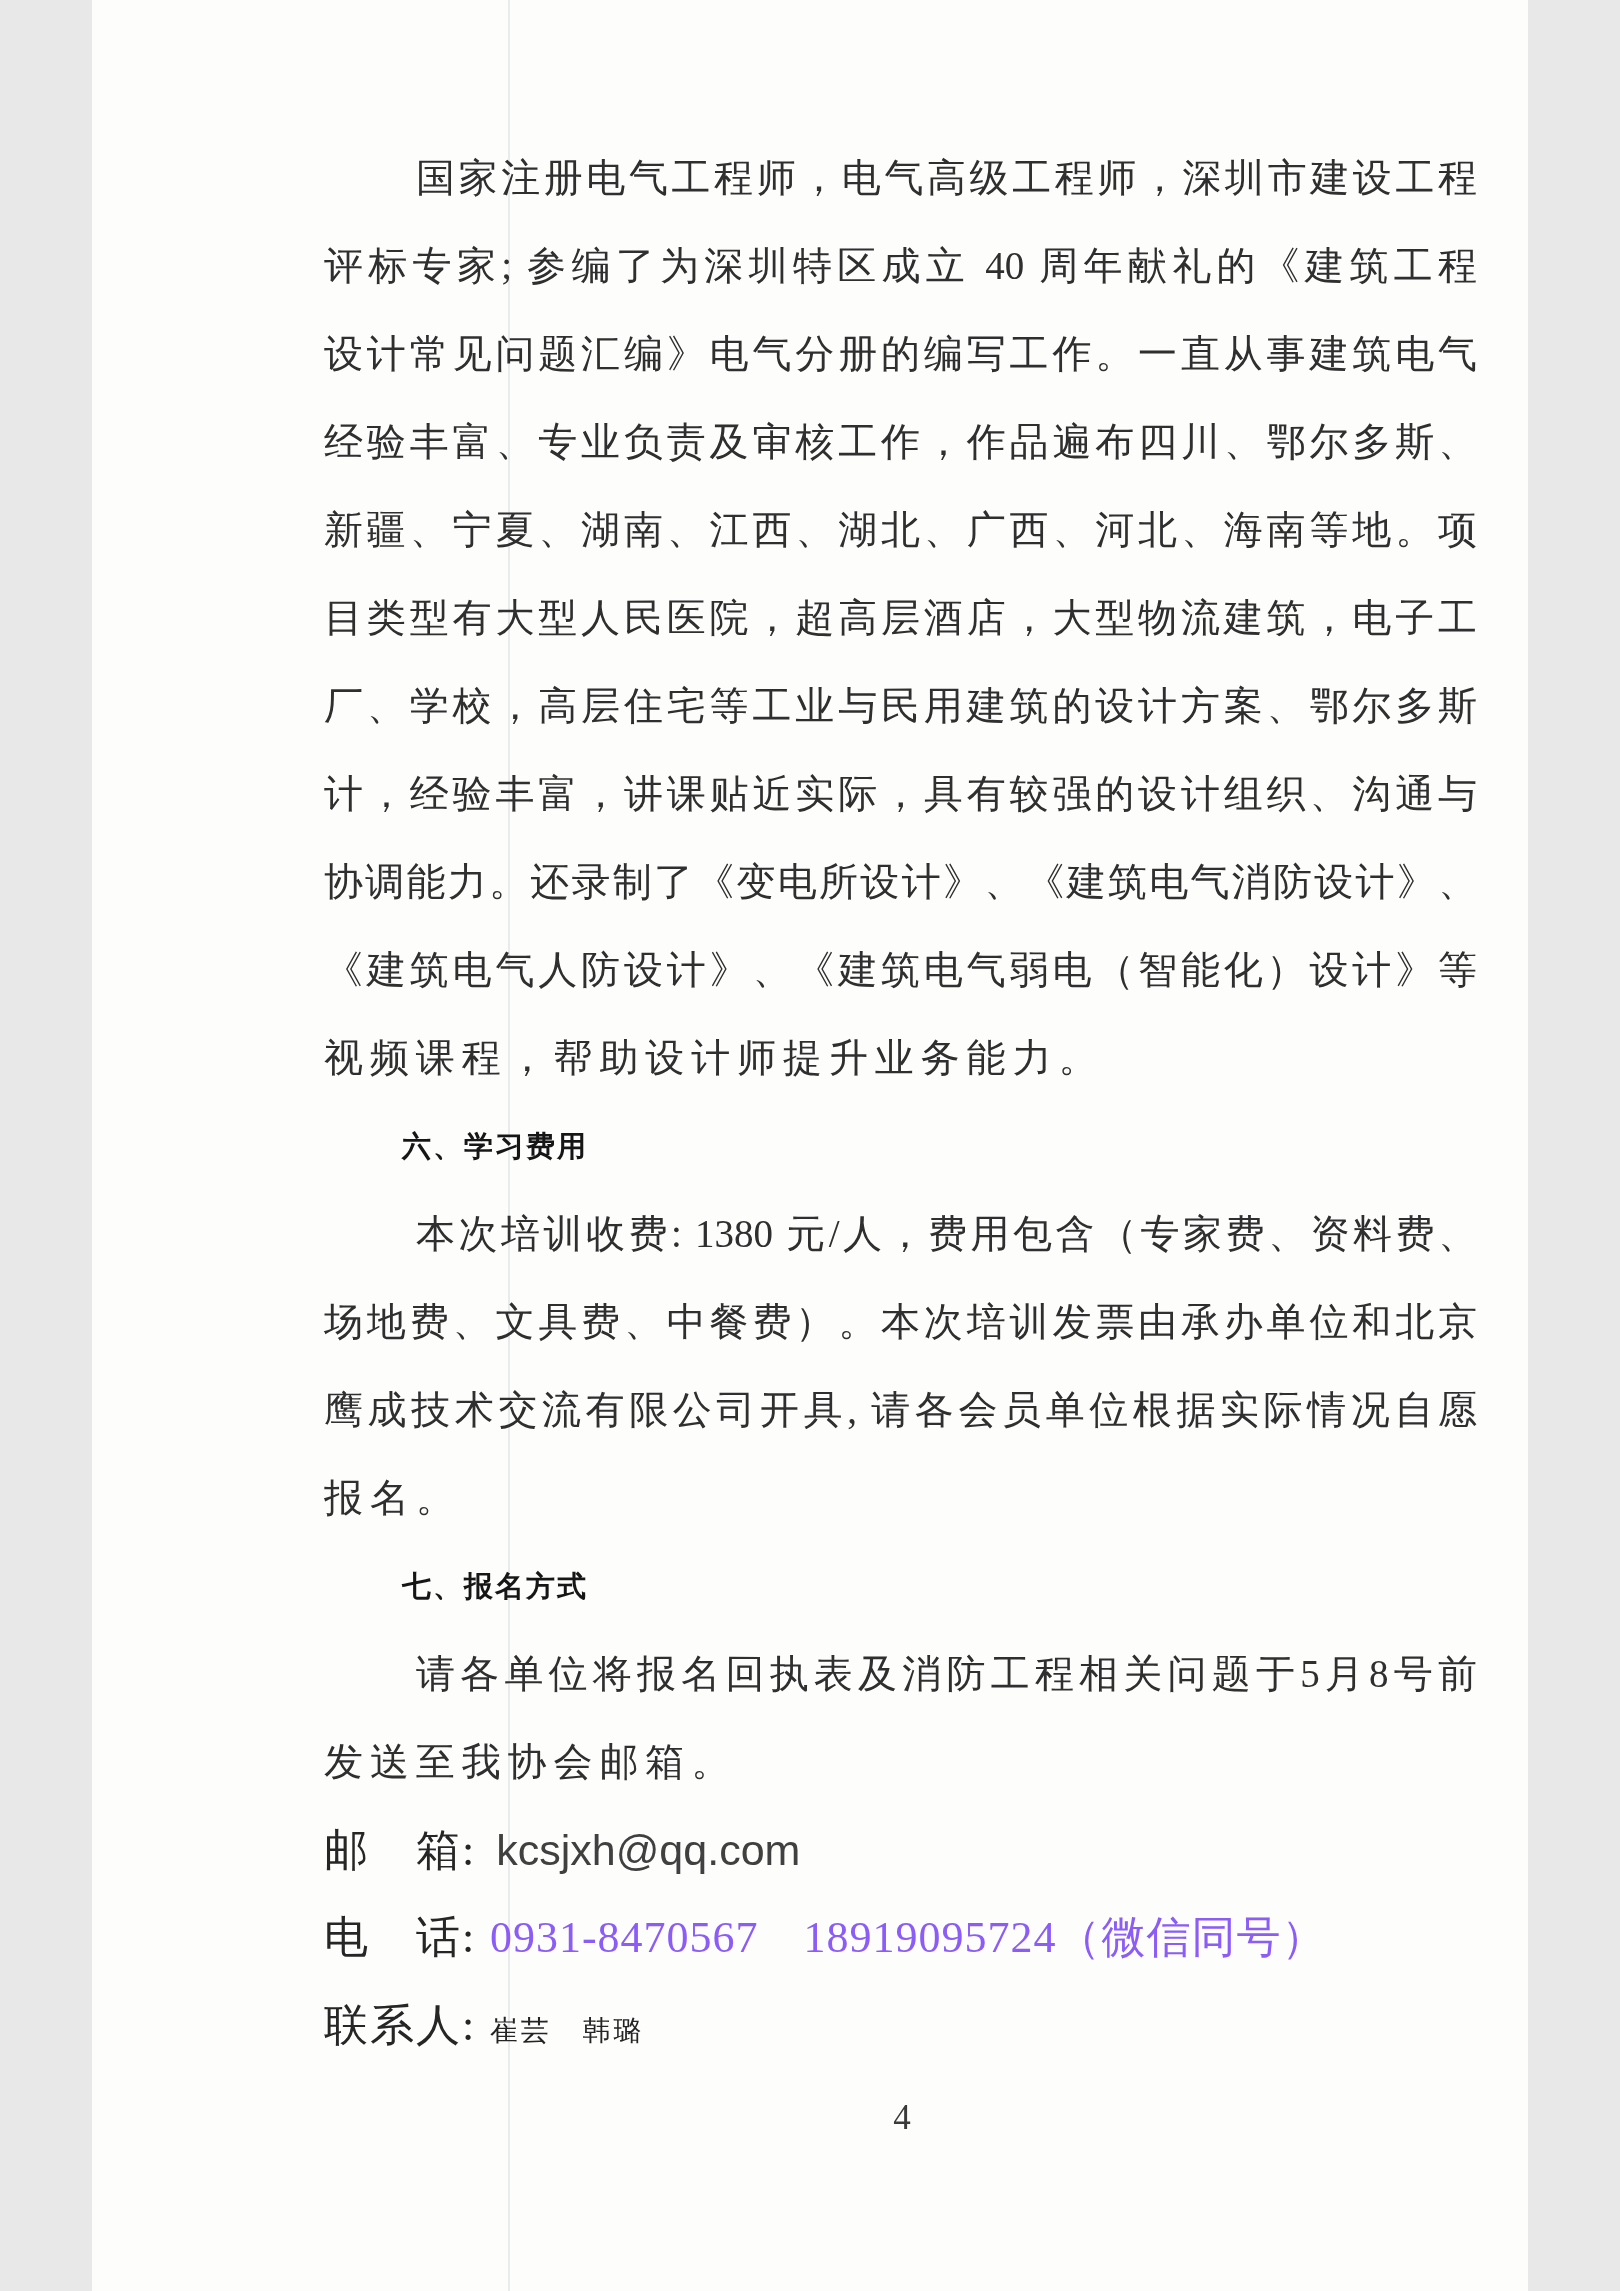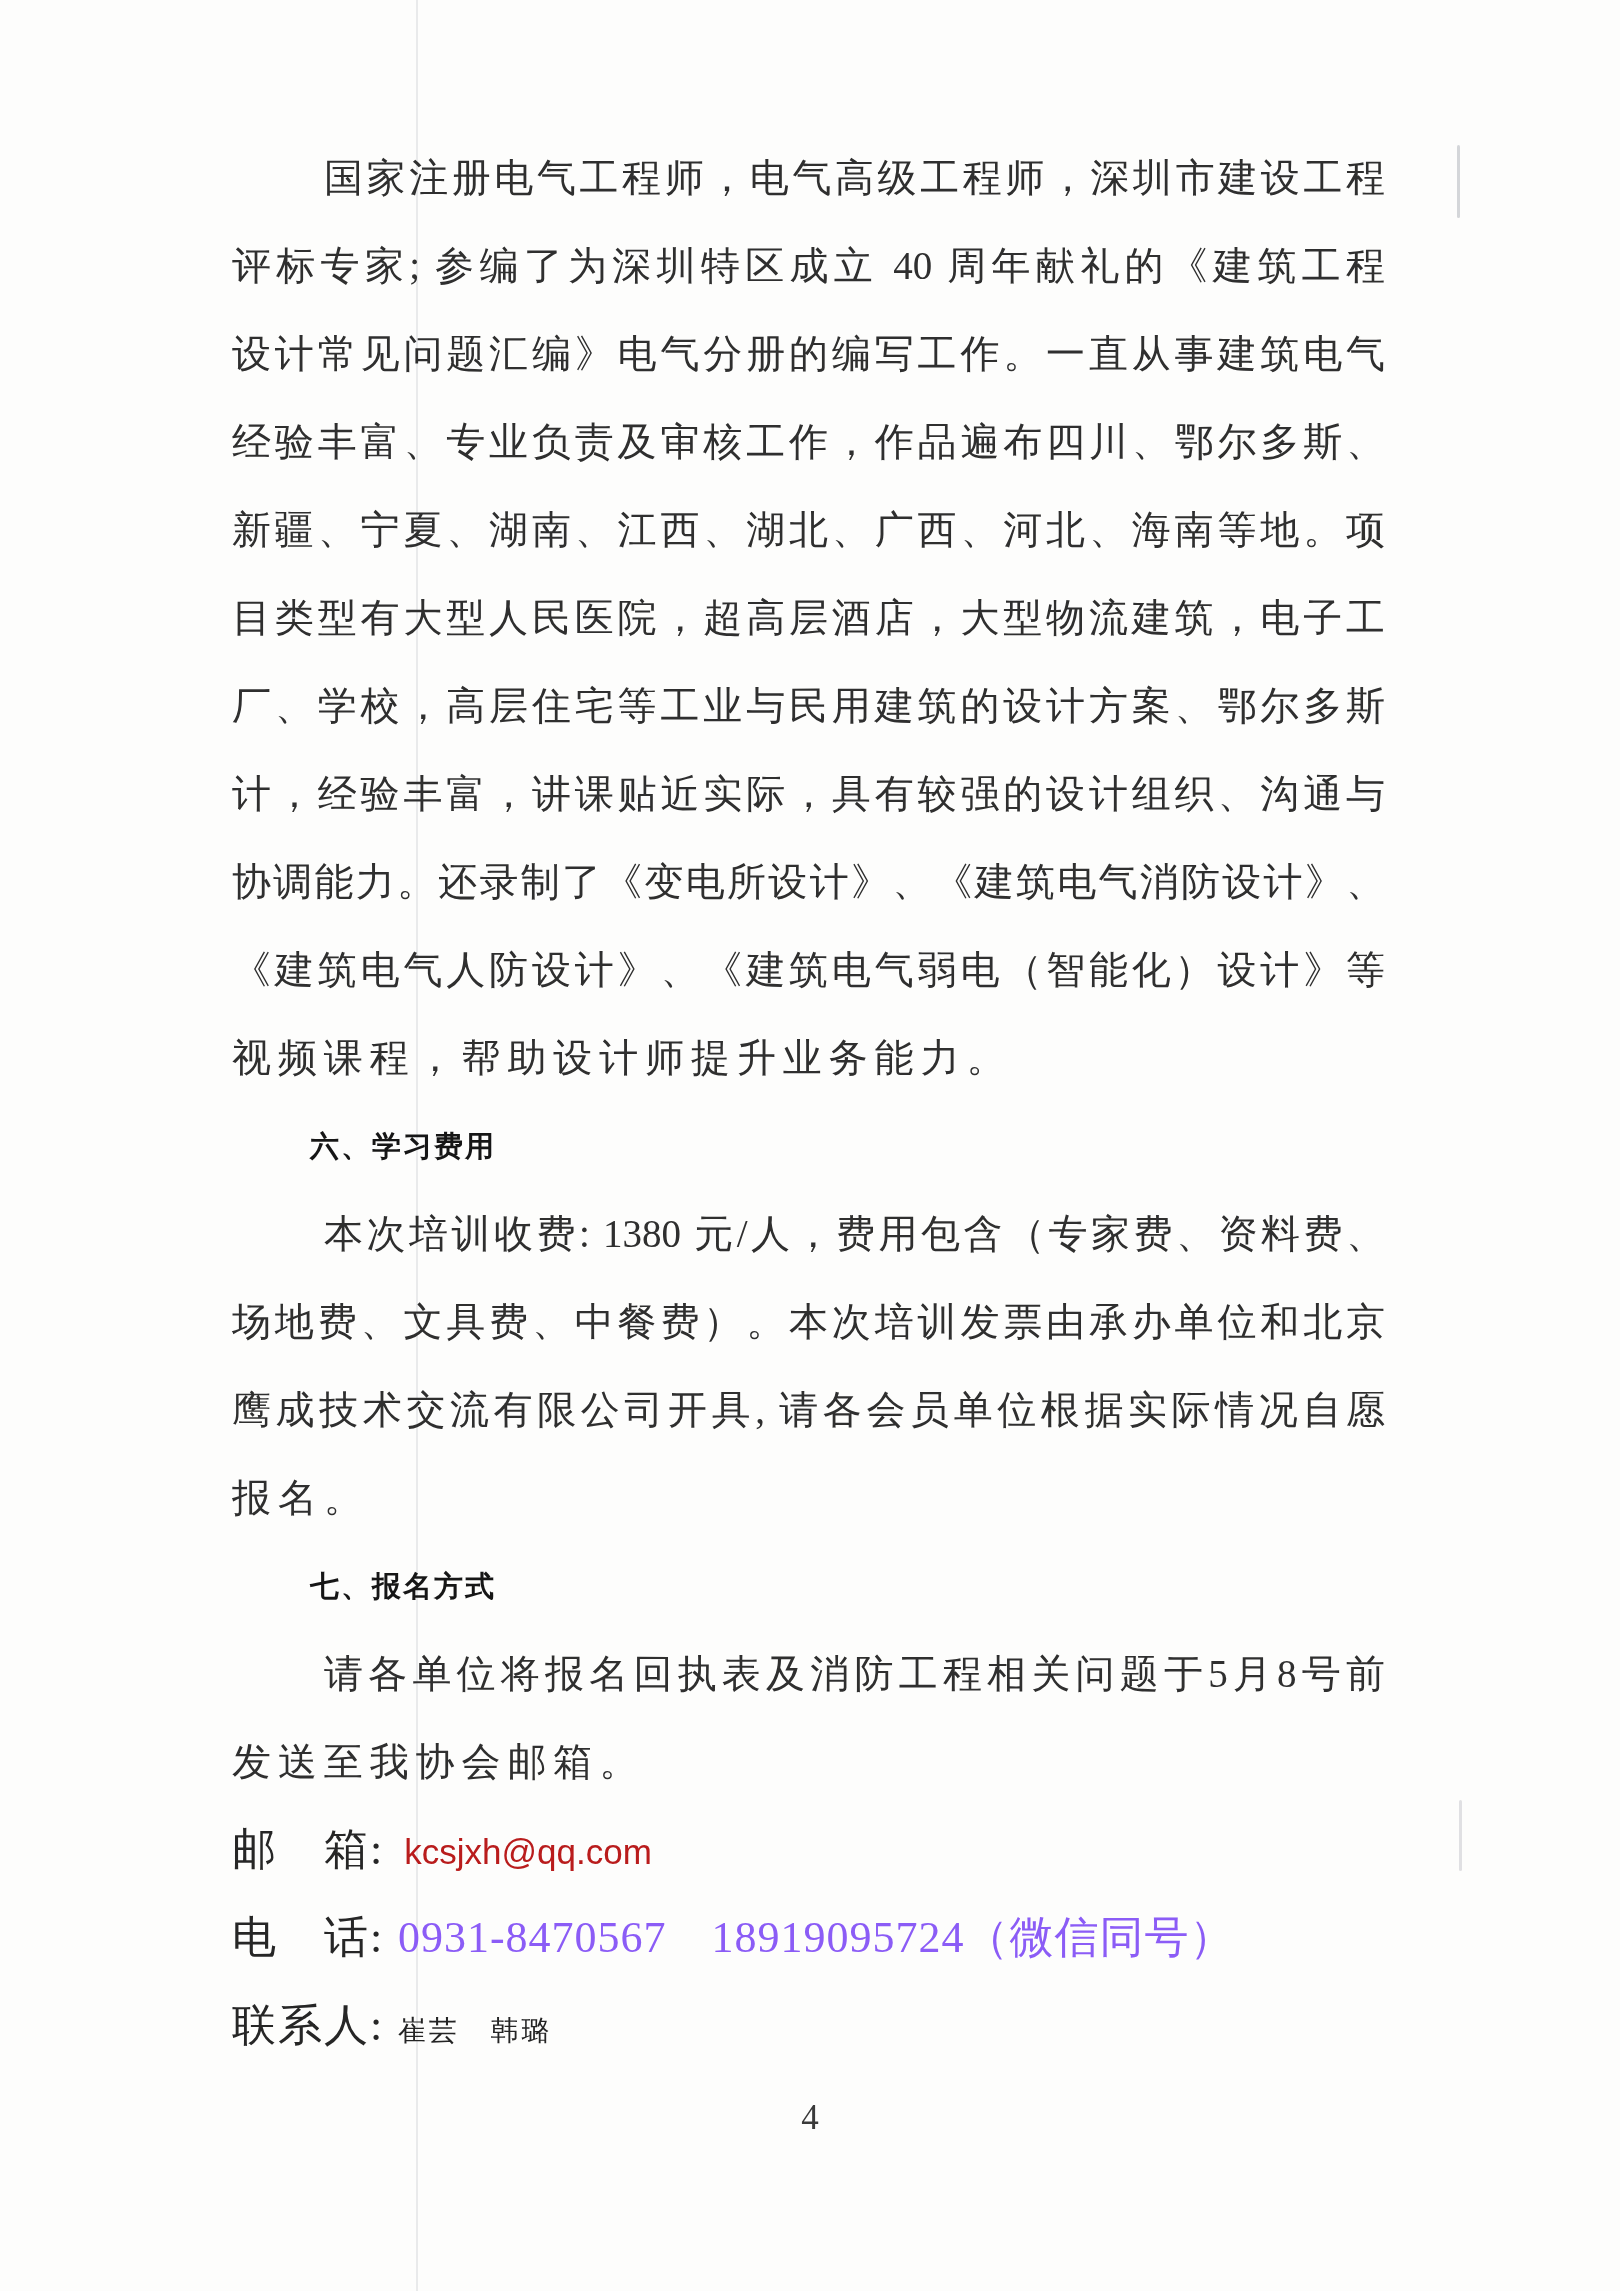--- a/index.html
+++ b/index.html
@@ -2,21 +2,21 @@
 <html><head>
 <meta charset="utf-8">
 <style>
   html, body {
     margin: 0;
     padding: 0;
     background: #e8e8e8;
   }
   .page {
     position: relative;
-    width: 1620px;
+    width: 1436px;
     height: 2292px;
     margin: 0 auto;
     background: #fdfdfc;
     overflow: hidden;
     font-family: "Liberation Serif", serif;
     color: #2f2f2f;
   }
   
   .fold-line {
     position: absolute;
@@ -80,22 +80,22 @@
   .line.contact .clabel {
     font-size: 44px;
     letter-spacing: 2px;
     color: #262626;
   }
   .line.contact .cvalue {
     margin-left: 13.7px;
   }
   .line.contact .cvalue.email {
     font-family: "Liberation Sans", sans-serif;
-    font-size: 35px;
-    color: #b91c1c;
+    font-size: 43px;
+    color: #404040;
     margin-left: 20px;
   }
   .line.contact .cvalue.phone {
     font-family: "Liberation Serif", serif;
     font-size: 44px;
     letter-spacing: 1px;
     color: #8b5cf6;
   }
   .line.contact .cvalue.person {
     font-size: 28px;

